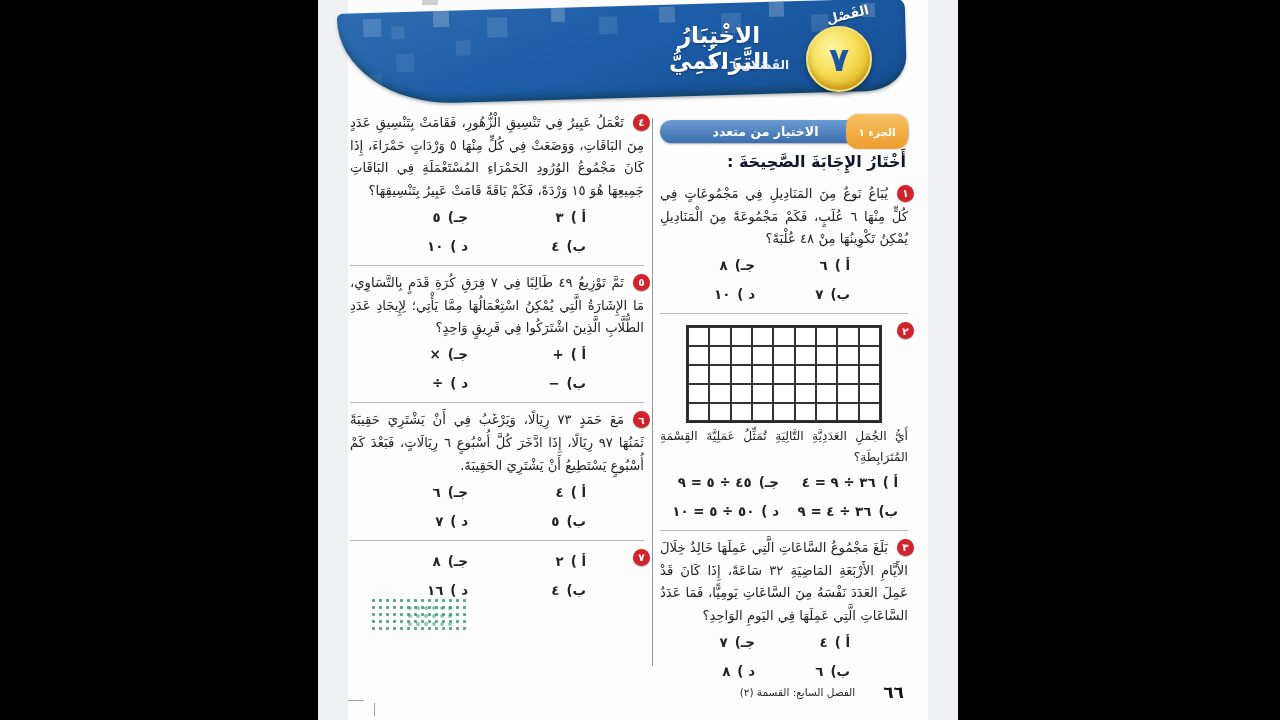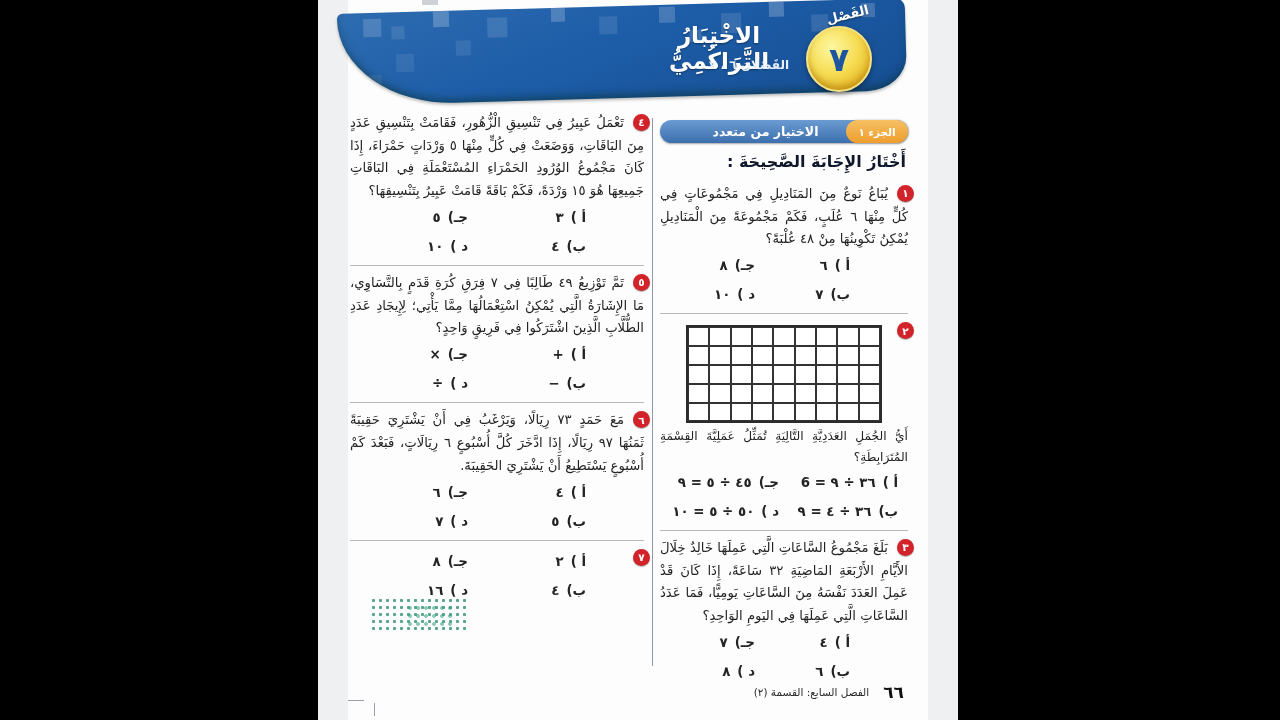--- a/index.html
+++ b/index.html
@@ -30,21 +30,21 @@
                transform:rotate(-14deg);text-shadow:0 1px 2px rgba(0,0,0,.4);}
 
   
   .col{position:absolute;direction:rtl;color:#232323;}
   .col.rightcol{left:342px;top:120px;width:248px;}
   .col.leftcol{left:32px;top:106px;width:294px;}
   .divider{position:absolute;left:334px;top:118px;width:1px;height:548px;background:#9198a0;}
 
   .pill{height:23px;border-radius:12px;background:linear-gradient(180deg,#6b9bd2,#3c6fae);
         display:flex;align-items:center;box-shadow:0 1px 2px rgba(0,0,0,.35);margin-bottom:9px;}
-  .pill-part{width:62px;height:23px;background:linear-gradient(180deg,#f6c063,#ee9e2d);
+  .pill-part{width:62px;height:35px;background:linear-gradient(180deg,#f6c063,#ee9e2d);
              border-radius:12px;display:flex;align-items:center;justify-content:center;
              color:#fff;font-size:10.5px;font-weight:bold;box-shadow:1px 0 2px rgba(0,0,0,.25);}
   .pill-name{flex:1;text-align:center;color:#fff;font-size:12.5px;font-weight:bold;padding-left:25px;}
 
   .instruction{margin:2px 2px 6px;font-weight:bold;font-size:16px;color:#0f172a;}
 
   .q{position:relative;padding:6px 0 4px;}
   .q.sep{border-top:1px solid #b6babf;}
   .qnum{position:absolute;right:-6px;top:8px;width:17px;height:17px;border-radius:50%;
         background:#d2232a;color:#fff;font-size:10.5px;line-height:1;display:flex;
@@ -57,21 +57,21 @@
   .opt{flex:1;font-weight:bold;font-size:13.4px;line-height:1.8;white-space:nowrap;}
   .opt .ol{margin-left:7px;}
 
   .grid-box{width:192px;height:94px;margin:5px auto 3px;display:grid;border:2px solid #2b2b2b;background:#fff;}
   .grid-box .cell{border:0.75px solid #333;}
 
   
   .footer{position:absolute;left:330px;top:682px;width:256px;direction:rtl;display:flex;
           align-items:center;color:#111;}
   .page-num{font-size:17px;font-weight:bold;}
-  .chapter-line{font-size:10.5px;margin-right:14px;color:#2a2a2a;}
+  .chapter-line{font-size:10.5px;margin-right:28px;color:#2a2a2a;}
 
   .ministry{position:absolute;left:36px;top:631px;width:108px;}
   .m-ar{color:#35a084;font-size:15px;font-weight:bold;text-align:right;direction:rtl;line-height:1.1;}
   .m-en{color:#9aa0a5;font-size:6.5px;text-align:left;margin-top:2px;letter-spacing:.3px;}
   .m-yr{color:#8d9398;font-size:10px;text-align:left;margin-top:2px;}
 
   .dots{position:absolute;left:52px;top:597px;width:98px;height:34px;
         background-image:radial-gradient(circle,#2f8f6b 1.3px,transparent 1.9px);
         background-size:7px 7px;opacity:.8;}
   .dots2{position:absolute;left:88px;top:604px;width:48px;height:22px;
@@ -178,21 +178,21 @@
             <div class="cell"></div>
             <div class="cell"></div>
             <div class="cell"></div>
             <div class="cell"></div>
             <div class="cell"></div>
             <div class="cell"></div>
             <div class="cell"></div>
           </div>
         <p class="qtext small">أَيُّ الجُمَلِ العَدَدِيَّةِ التَّالِيَةِ تُمَثِّلُ عَمَلِيَّةَ القِسْمَةِ المُتَرَابِطَةِ؟</p>
         <div class="opts eq">
-          <div class="opt"><span class="ol">أ )</span><span class="ov">٣٦ ÷ ٩ = 6</span></div>
+          <div class="opt"><span class="ol">أ )</span><span class="ov">٣٦ ÷ ٩ = ٤</span></div>
           <div class="opt"><span class="ol">جـ)</span><span class="ov">٤٥ ÷ ٥ = ٩</span></div>
         </div>
         <div class="opts eq">
           <div class="opt"><span class="ol">ب)</span><span class="ov">٣٦ ÷ ٤ = ٩</span></div>
           <div class="opt"><span class="ol">د )</span><span class="ov">٥٠ ÷ ٥ = ١٠</span></div>
         </div>
       </div>
 
       <div class="q sep">
         <span class="qnum">٣</span>

